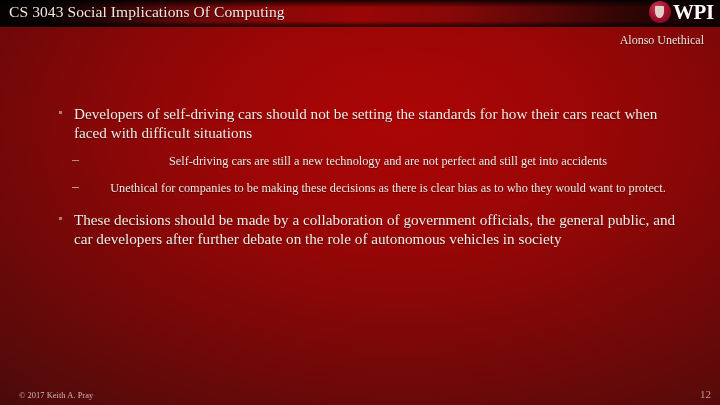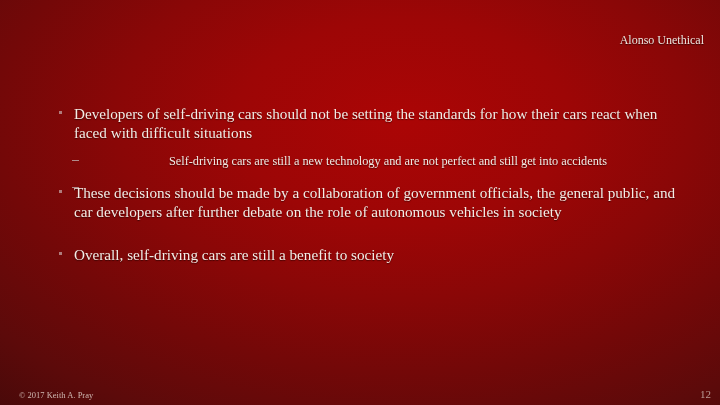--- a/index.html
+++ b/index.html
@@ -197,51 +197,61 @@
     font-size: 11px;
     color: #c9b3ad;
     opacity: 0.85;
   }
 </style>
 </head>
 <body>
 
 <div id="slide">
 
+  <div id="header-bar">
+    <div id="header-title">CS 3043 Social Implications Of Computing</div>
+
+    <div id="wpi-logo">
+      <div id="wpi-seal">
+        <div id="wpi-seal-shield"></div>
+      </div>
+      <div id="wpi-wordmark">WPI</div>
+    </div>
+  </div>
 
   <div id="author">Alonso Unethical</div>
 
 
   <div id="content">
 
     <div class="bullet-l1">
       <span class="marker"></span>
       <span class="txt">Developers of self-driving cars should not be setting the standards for how their cars react when faced with difficult situations</span>
     </div>
 
     <div class="group-l2">
       <div class="bullet-l2">
         <span class="marker"></span>
         <span class="txt">Self-driving cars are still a new technology and are not perfect and still get into accidents</span>
       </div>
       <div class="bullet-l2">
         <span class="marker"></span>
       </div>
+      <div class="bullet-l2">
+        <span class="marker"></span>
+        <span class="txt">Unethical for companies to be making these decisions as there is clear bias as to who they would want to protect.</span>
+      </div>
     </div>
 
     <div class="bullet-l1">
       <span class="marker"></span>
       <span class="txt">These decisions should be made by a collaboration of government officials, the general public, and car developers after further debate on the role of autonomous vehicles in society</span>
     </div>
 
     <div class="spacer-sm"></div>
 
-    <div class="bullet-l1">
-      <span class="marker"></span>
-      <span class="txt">Overall, self-driving cars are still a benefit to society</span>
-    </div>
 
   </div>
 
   <div id="footer-copyright">© 2017 Keith A. Pray</div>
   <div id="footer-pagenum">12</div>
 
 </div>
 
 </body></html>

